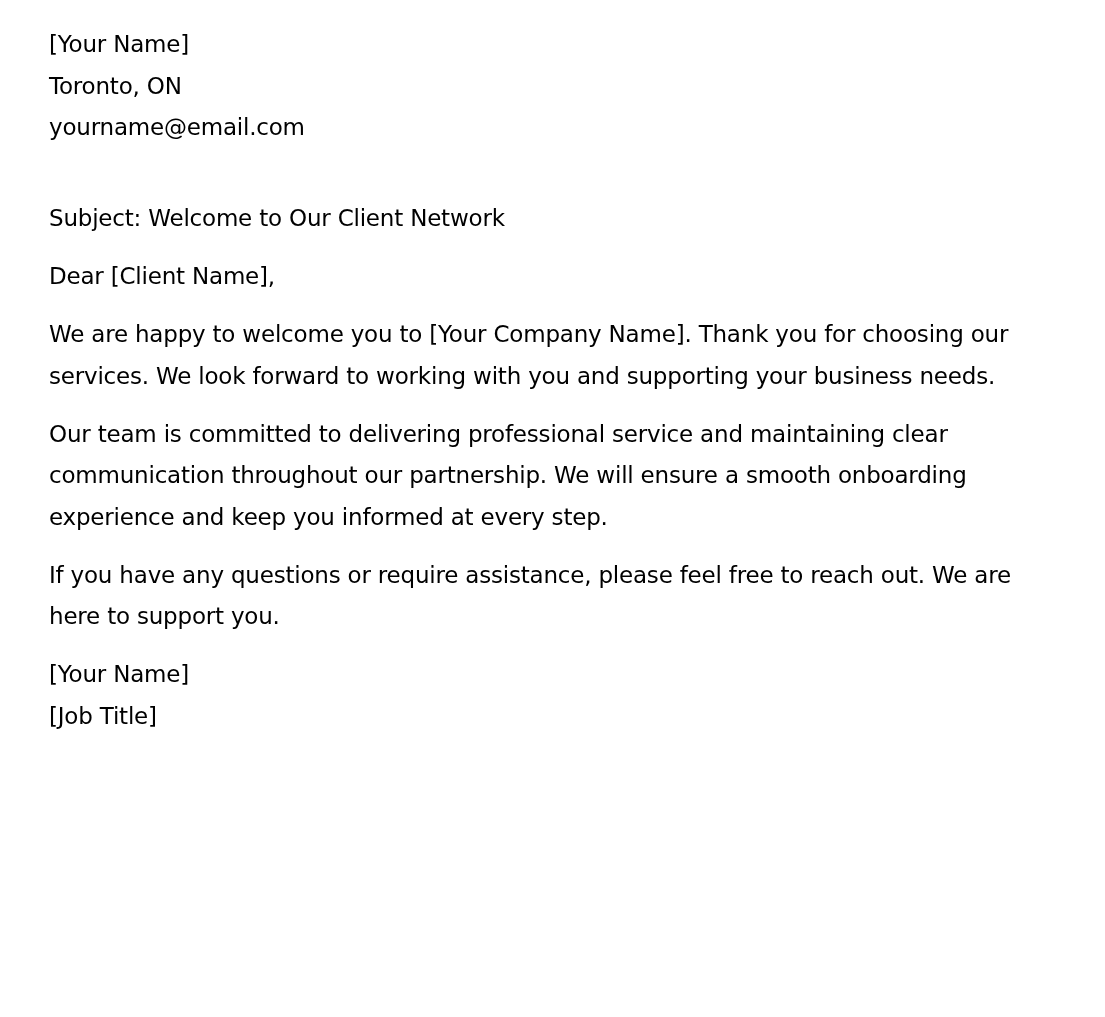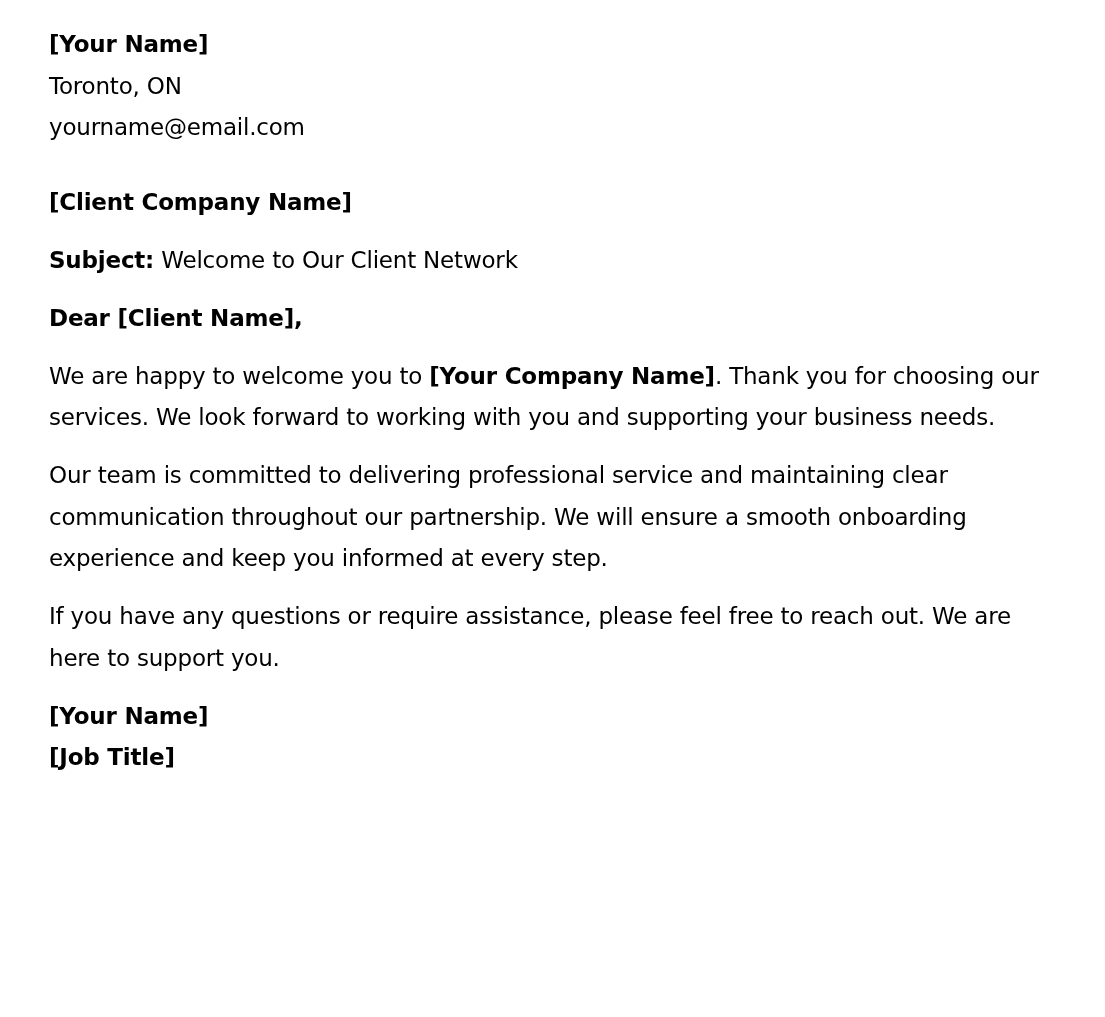--- a/index.html
+++ b/index.html
@@ -4,36 +4,35 @@
   <style>
     html, body { margin: 0; padding: 0; background: #ffffff; }
     body { width: 1105px; height: 1017px; overflow: hidden; position: relative; }
     .page {
       position: absolute; left: 49px; top: 24px; width: 1010px;
       font-family: "DejaVu Sans", sans-serif; font-size: 23px; color: #000000;
       letter-spacing: -0.2px;
     }
     .line { height: 41.5px; line-height: 41.5px; white-space: nowrap; }
     .gap { height: 16.5px; }
-    b { font-weight: bold; }
+    b { font-weight: normal; }
     .para { line-height: 41.5px; width: 1000px; }
   </style>
 </head>
 <body>
 
 <div class="page">
   <div>
     <div class="line"><b>[Your Name]</b></div>
     <div class="line">Toronto, ON</div>
     <div class="line">yourname@email.com</div>
   </div>
   <div class="gap"></div>
   <div class="gap"></div>
   <div>
-    <div class="line"><b>[Client Company Name]</b></div>
   </div>
   <div class="gap"></div>
   <div class="line"><b>Subject:</b> <span>Welcome to Our Client Network</span></div>
   <div class="gap"></div>
   <div class="line"><b>Dear [Client Name],</b></div>
   <div class="gap"></div>
   <div class="para"><span>We are happy to welcome you to </span><b>[Your Company Name]</b><span>. Thank you for choosing our services. We look forward to working with you and supporting your business needs.</span></div>
   <div class="gap"></div>
   <div class="para">Our team is committed to delivering professional service and maintaining clear communication throughout our partnership. We will ensure a smooth onboarding experience and keep you informed at every step.</div>
   <div class="gap"></div>

